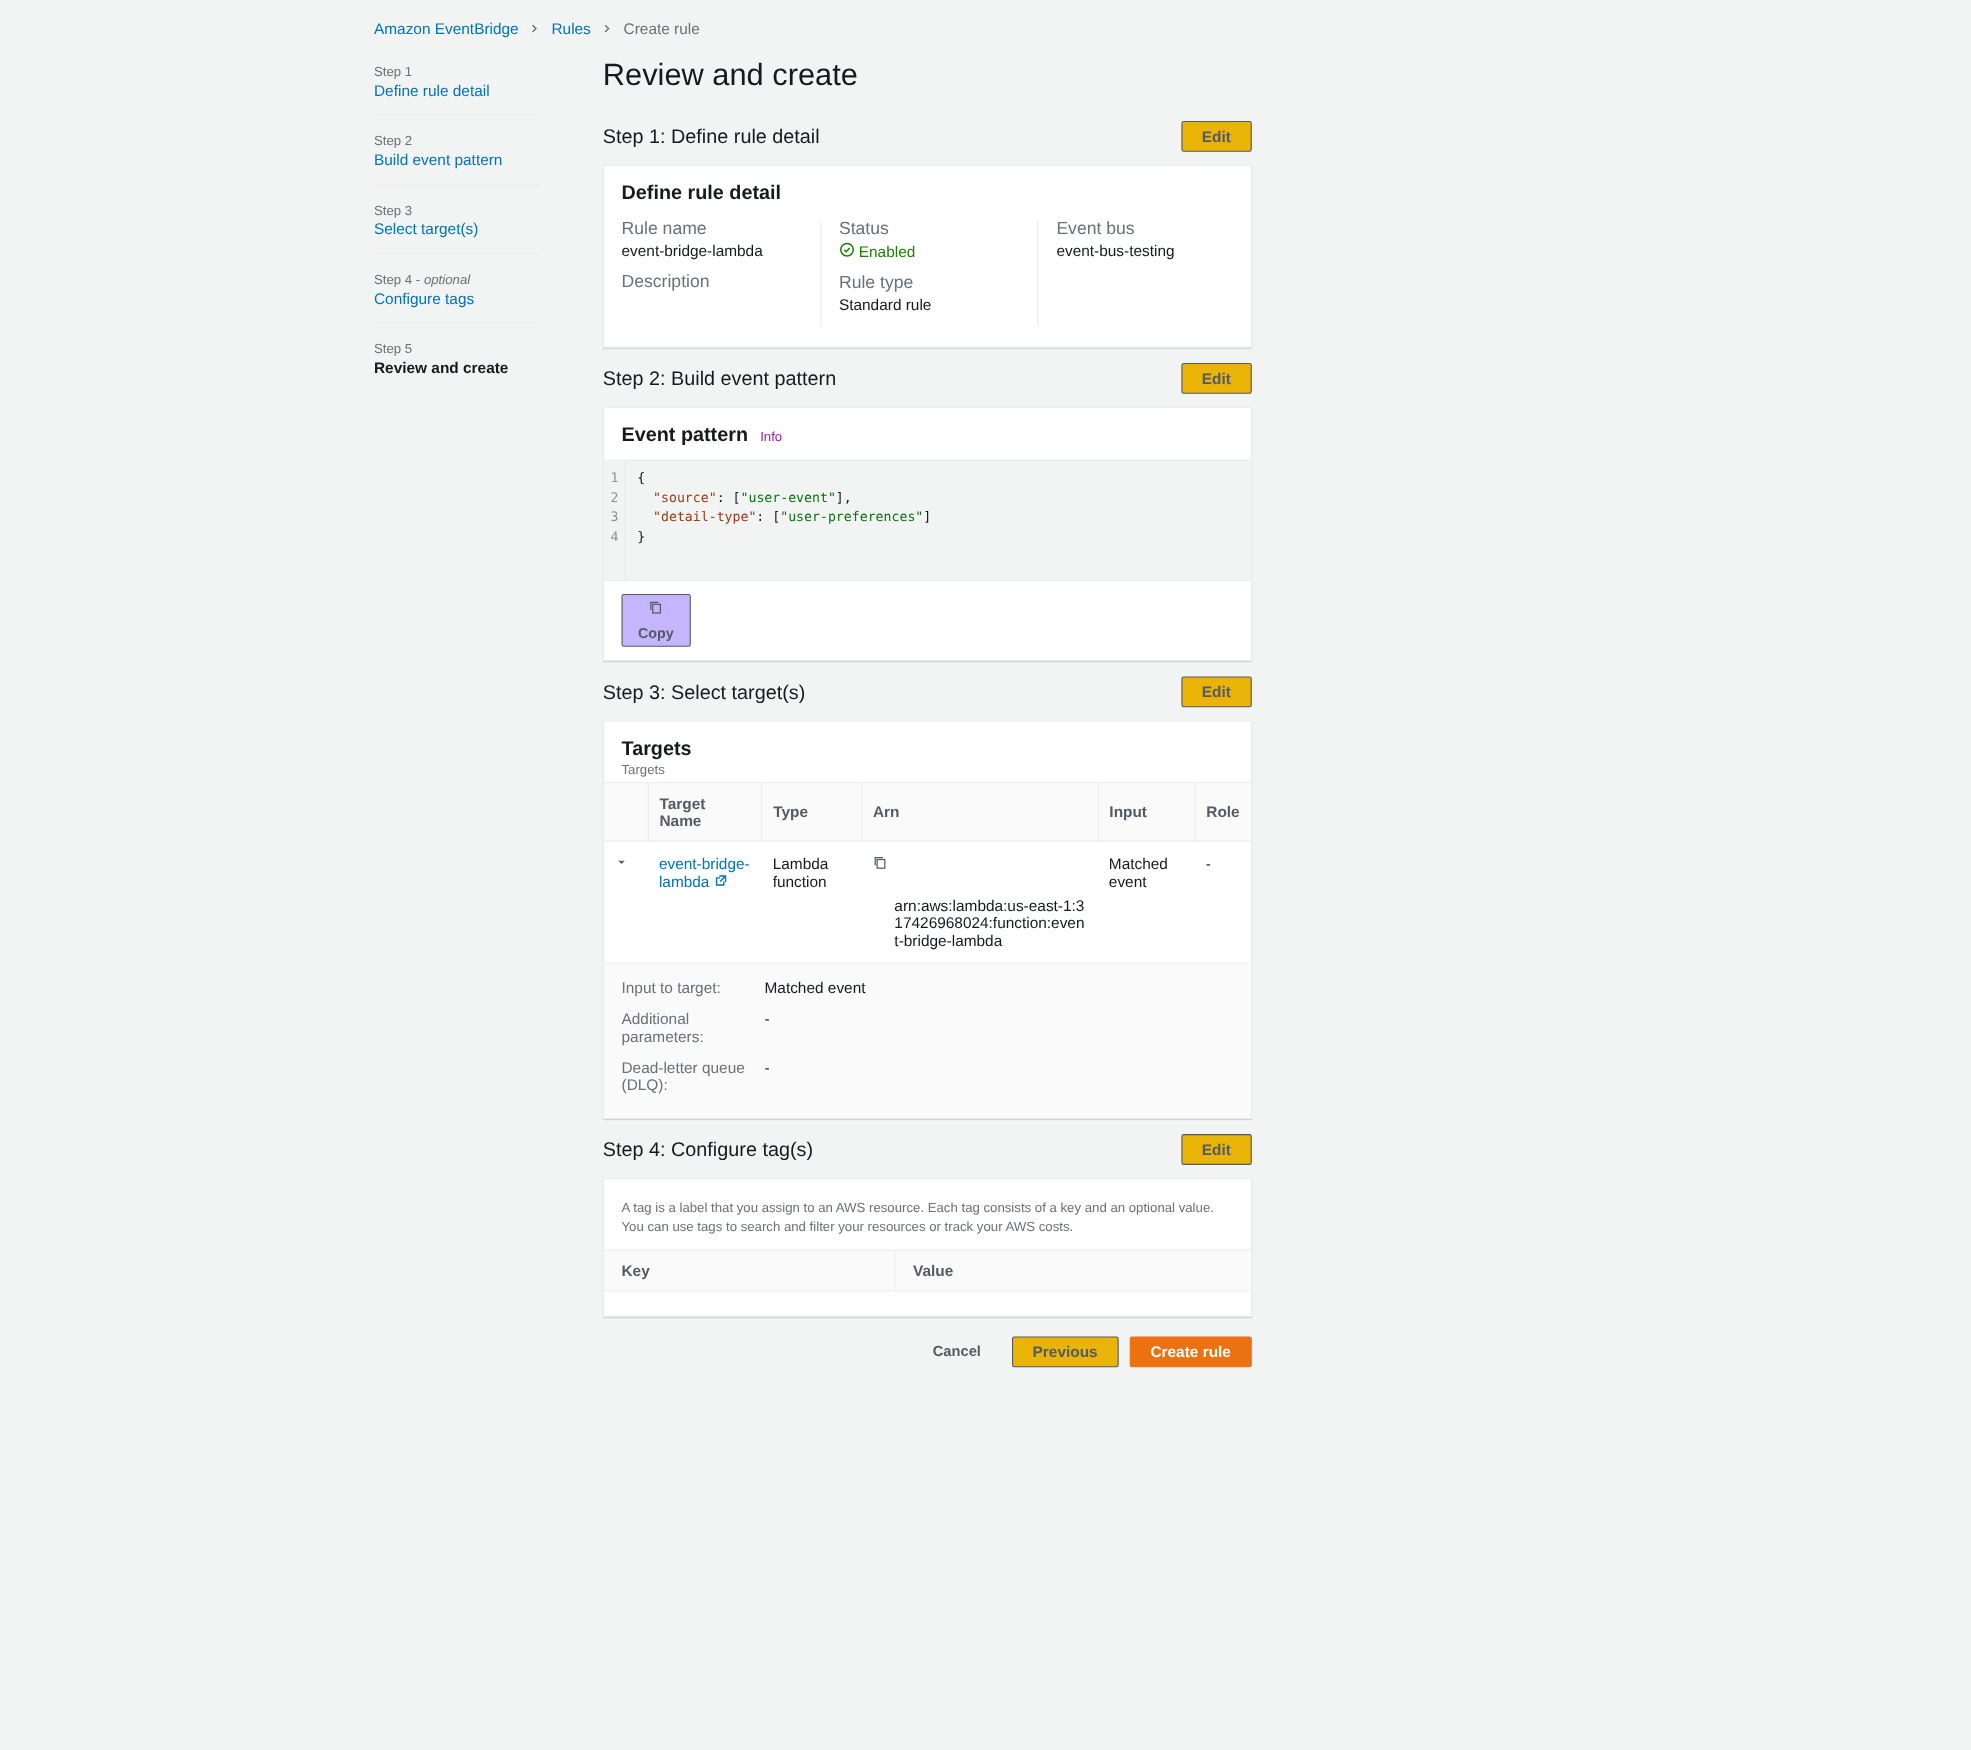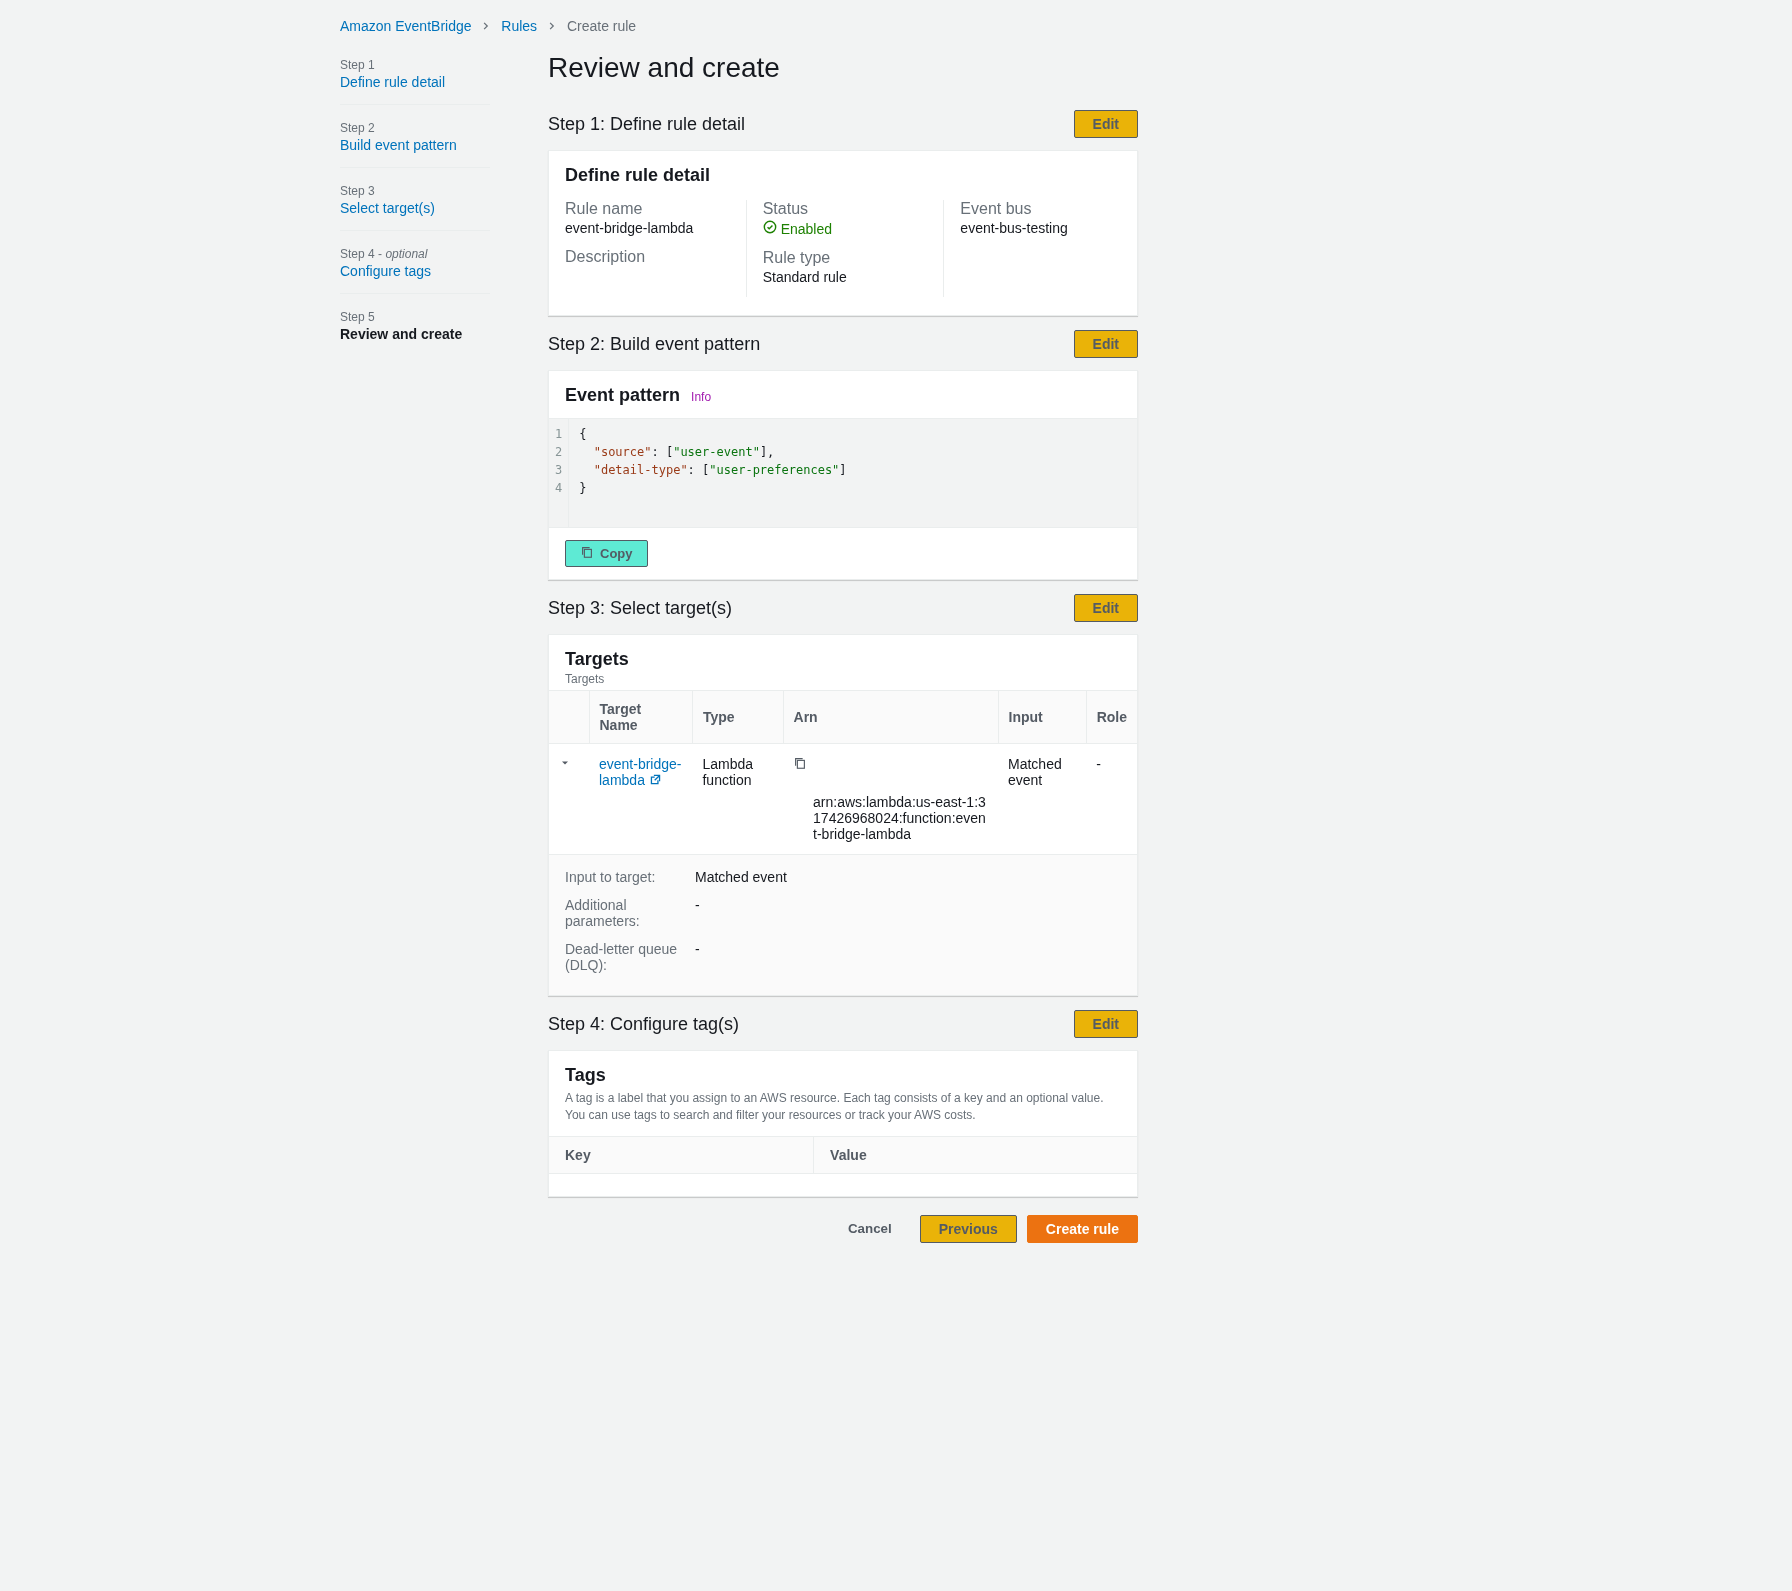--- a/index.html
+++ b/index.html
@@ -84,23 +84,23 @@
   .gutter {
     background: #f2f3f3; color: #879596; text-align: right;
     padding: 6px 6px; border-right: 1px solid #eaeded; user-select:none;
   }
   .gutter div { line-height: 18px; }
   .code { padding: 6px 10px 30px 10px; white-space: pre; line-height:18px; }
   .code .key { color: #9a3b18; }
   .code .str { color: #0b7410; }
   .panel-footer { padding: 12px 16px; }
   .btn-sm {
-    background:#5eead4; border:1px solid #545b64; border-radius:2px;
+    background:#c4b5fd; border:1px solid #545b64; border-radius:2px;
     padding:4px 14px; font-size:13px; color:#545b64; font-weight:700;
-    display:inline-flex; align-items:center; gap:6px; cursor:pointer;
+    display:inline-flex; align-items:center; gap:6px; cursor:pointer;flex-direction:column;
   }
   .copy-icon { width:14px; height:14px; }
   table.targets { width:100%; border-collapse: collapse; font-size:14px; }
   table.targets thead th {
     text-align:left; font-weight:700; font-size:14px; color:#545b64;
     padding: 10px 10px; border-top:1px solid #eaeded; border-bottom:1px solid #eaeded;
     background:#fafafa;
   }
   table.targets thead th + th { border-left: 1px solid #eaeded; }
   table.targets tbody td { padding: 12px 10px; vertical-align: top; border-bottom:1px solid #eaeded; }
@@ -332,21 +332,20 @@
           </div>
         </div>
       </div>
 
       <div class="step-header">
         <h2>Step 4: Configure tag(s)</h2>
         <button class="btn">Edit</button>
       </div>
       <div class="panel">
         <div class="panel-header">
-          <h3>Tags</h3>
           <div class="tags-desc">A tag is a label that you assign to an AWS resource. Each tag consists of a key and an optional value. You can use tags to search and filter your resources or track your AWS costs.</div>
         </div>
         <table class="tags">
           <thead>
             <tr>
               <th style="width:45%;">Key</th>
               <th>Value</th>
             </tr>
           </thead>
         </table>

